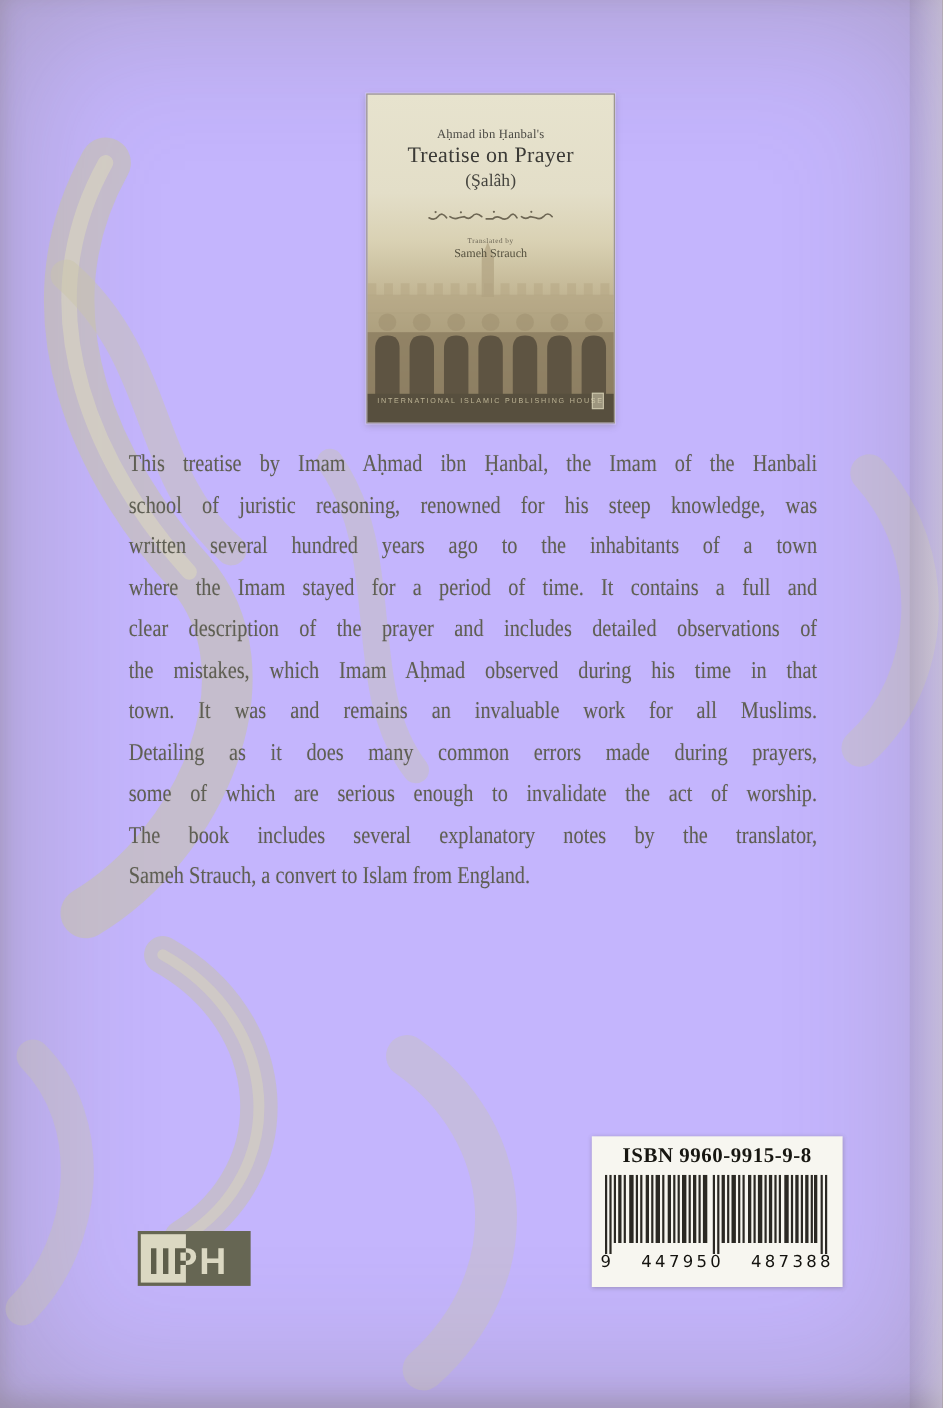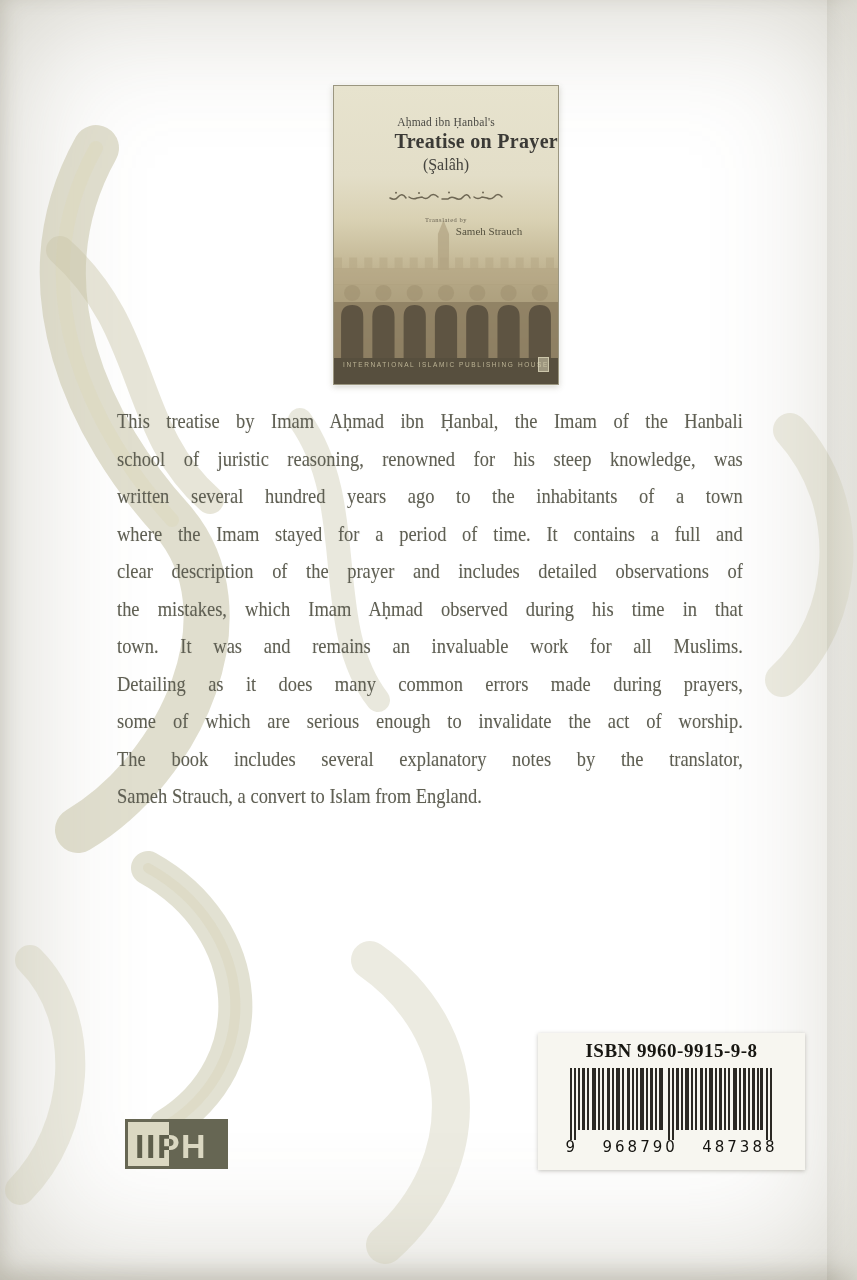--- a/index.html
+++ b/index.html
@@ -1,56 +1,56 @@
 <!DOCTYPE html>
 <html><head>
 <meta charset="utf-8">
 <style>
   html,body{margin:0;padding:0;background:#b9b69c;}
   #page{
     position:relative;width:857px;height:1280px;overflow:hidden;
-    background:#ffffff;
+    background:#c4b5fd;
     box-shadow:inset 0 0 140px rgba(108,103,74,.33), inset 0 -8px 22px rgba(90,85,60,.25);
     font-family:"Liberation Serif", serif;
   }
   .abs{position:absolute;}
   
   #edge-strip{right:0;top:0;width:30px;height:100%;
     background:linear-gradient(90deg, rgba(90,85,60,.10), rgba(255,255,250,.30));}
   
   #minicover{
     left:333px;top:85px;width:224px;height:298px;
     border:1px solid #9b9680;
     background:linear-gradient(180deg,#e7e3ce 0%,#e3dec8 30%,#d9d1b3 45%,#c3b795 60%,#a99b7a 76%,#8c7e64 90%,#6f6551 100%);
     box-shadow:0 0 0 1px rgba(255,255,255,.25), 0 2px 6px rgba(80,75,50,.25);
   }
   #mc-photo{position:absolute;left:0;bottom:0;width:100%;height:178px;}
   .mc-text{position:absolute;left:0;width:100%;text-align:center;z-index:2;}
   #mc-author{top:30px;font-size:11.5px;color:#4b4a44;letter-spacing:.2px;}
-  #mc-title{top:44px;font-size:20px;font-weight:bold;color:#3b3a36;letter-spacing:.3px;text-align:right;}
+  #mc-title{top:44px;font-size:20px;font-weight:normal;color:#3b3a36;letter-spacing:.3px;}
   #mc-sub{top:70px;font-size:16px;color:#45443e;}
   #mc-arabic{top:104px;left:52px;width:120px;height:12px;position:absolute;z-index:2;}
   #mc-transby{top:130px;font-size:6.5px;color:#6a6353;letter-spacing:.5px;}
-  #mc-transname{top:139px;font-size:11px;color:#55513f;padding-left:43px;}
+  #mc-transname{top:139px;font-size:11px;color:#55513f;}
   #mc-band{bottom:16px;font-size:6.5px;letter-spacing:1.6px;color:#bcb394;
     font-family:"Liberation Sans", sans-serif;}
   #mc-band-logo{position:absolute;right:9px;bottom:12px;width:9px;height:13px;
     background:rgba(215,209,180,.55);border:1px solid rgba(235,230,200,.6);z-index:2;}
   
   #blurb{
     left:117px;top:402px;width:745px;
     transform:scaleX(0.84);transform-origin:left top;
     font-size:22px;line-height:37.5px;color:#5f5f53;
     text-shadow:0 0 1px rgba(95,95,83,.25);
   }
   #blurb .line{text-align:justify;text-align-last:justify;white-space:normal;}
   #blurb .line.last{text-align-last:left;}
   
   #barcode-box{
-    left:538px;top:1033px;width:267px;height:137px;
+    left:538px;top:1033px;width:228px;height:137px;
     background:#f7f6f0;box-shadow:0 1px 4px rgba(70,65,45,.30);
   }
   #isbn-label{margin-top:7px;text-align:center;font-weight:bold;font-size:19px;
     letter-spacing:.5px;color:#171611;}
   #bars{display:block;margin:6px auto 0;}
   #ean-digits{display:flex;justify-content:space-between;align-items:baseline;
     width:212px;margin:-2px auto 0;font-family:"DejaVu Sans", sans-serif;
     font-size:15px;color:#14130f;}
   #ean-digits span{letter-spacing:3px;}
   
@@ -196,21 +196,21 @@
         <rect x="173" y="0" width="3" height="62"></rect>
           <rect x="178" y="0" width="2" height="62"></rect>
         <rect x="182" y="0" width="3" height="62"></rect>
           <rect x="187" y="0" width="2" height="62"></rect>
         <rect x="190" y="0" width="3" height="62"></rect>
       </g>
     </svg>
 
     <div id="ean-digits">
       <span>9</span>
-      <span>968790</span>
+      <span>447950</span>
       <span>487388</span>
     </div>
   </div>
 
   <svg id="iiph" class="abs" width="103" height="50" viewBox="0 0 103 50">
     <defs>
       <clipPath id="clL">
           <rect x="3" y="3" width="41" height="44"></rect>
         </clipPath>
       <clipPath id="clR">

